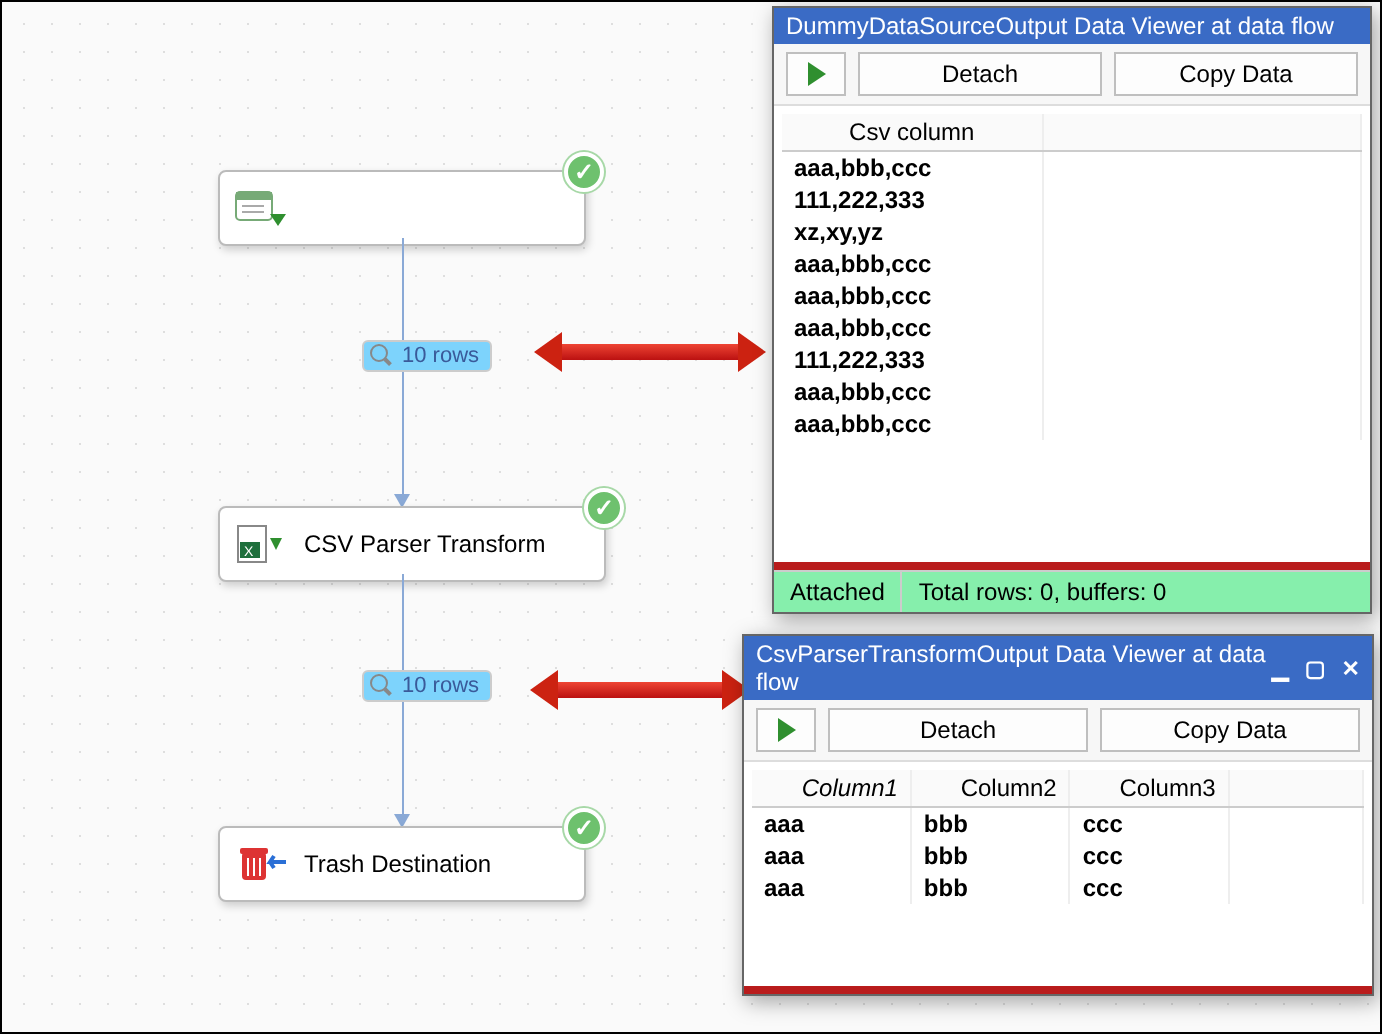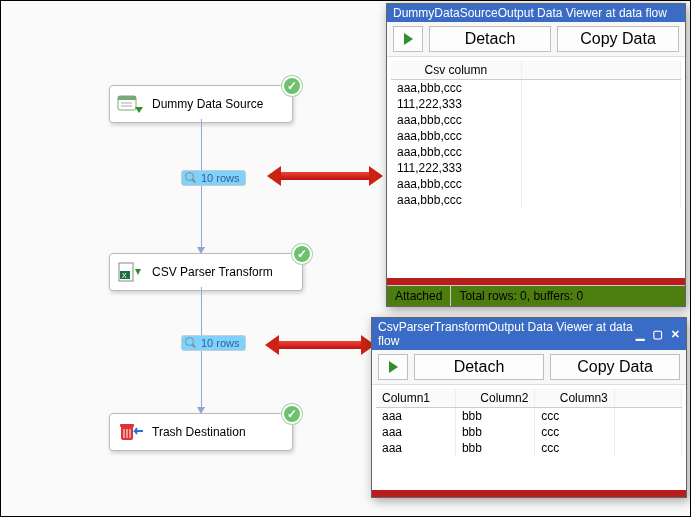--- a/index.html
+++ b/index.html
@@ -112,65 +112,65 @@
     display:flex; gap:6px; padding:4px 6px;
     border-bottom:1px solid #ddd;
     background:#f7f7f7;
   }
   .tool-btn {
     flex:1;
     border:1px solid #bfbfbf;
     background: #fdfdfd;
     padding: 3px 0;
     text-align:center;
-    font-size:16px;
+    font-size:12px;
   }
   .play-btn {
     flex: 0 0 30px;
     border:1px solid #bfbfbf;
     background:#fdfdfd;
     display:flex; align-items:center; justify-content:center;
   }
   .play-tri {
     width:0;height:0;
     border-top:6px solid transparent;
     border-bottom:6px solid transparent;
     border-left:9px solid #2f8f2f;
   }
   .grid-wrap {
     flex:1;
     padding: 4px;
     overflow:hidden;
-    border-bottom: 7px solid #b91c1c;
+    border-bottom: 4px solid #b91c1c;
   }
   table.grid {
     width:100%;
     border-collapse:collapse;
     font-size:12px;
     table-layout: fixed;
   }
   table.grid th {
     font-weight: normal;
     border-bottom:1px solid #ccc;
     border-right:1px solid #eee;
     padding: 2px 6px;
     text-align:left;
     background:#fafafa;
     white-space:nowrap; overflow:hidden;
   }
   table.grid td {
     border-right:1px solid #eee;
     padding: 1px 6px;
-    white-space:nowrap; overflow:hidden;
+    white-space:nowrap; overflow:hidden;font-weight:bold;
   }
   .statusbar {
     display:flex;
     font-size:12px;
     border-top:1px solid #ccc;
-    background:#4d7c0f;
+    background:#86efac;
   }
   .statusbar > div {
     padding:3px 8px;
     border-right:1px solid #ccc;
   }
   .statusbar > div:last-child { border-right:none; flex:1; }
 
   
   svg { display:block; }
 </style>
@@ -183,21 +183,20 @@
   <div class="node" style="left:108px; top:84px; width:184px;">
     <span class="icon-slot">
       <svg width="26" height="22">
           <rect x="1" y="3" width="18" height="14" rx="2" fill="#fff" stroke="#7a7"></rect>
           <rect x="1" y="3" width="18" height="4" fill="#7a7"></rect>
           <line x1="4" y1="10" x2="15" y2="10" stroke="#aaa"></line>
           <line x1="4" y1="13" x2="15" y2="13" stroke="#aaa"></line>
           <path d="M18 14 L26 14 L22 20 Z" fill="#2f8f2f"></path>
         </svg>
     </span>
-    <span>Dummy Data Source</span>
     <div class="badge">✓</div>
   </div>
 
   <div class="arrow-line" style="left:200px; top:118px; height:130px;"></div>
   <div class="arrow-head" style="left:196px; top:246px;"></div>
   <div class="row-label" style="left:180px; top:169px;">
     <span class="mag"></span>
     <span>10 rows</span>
   </div>
 
@@ -261,20 +260,24 @@
         <tbody>
           <tr>
               <td>aaa,bbb,ccc</td>
               <td></td>
             </tr>
           <tr>
               <td>111,222,333</td>
               <td></td>
             </tr>
           <tr>
+              <td>xz,xy,yz</td>
+              <td></td>
+            </tr>
+          <tr>
               <td>aaa,bbb,ccc</td>
               <td></td>
             </tr>
           <tr>
               <td>aaa,bbb,ccc</td>
               <td></td>
             </tr>
           <tr>
               <td>aaa,bbb,ccc</td>
               <td></td>
@@ -313,21 +316,21 @@
       <div class="play-btn">
           <div class="play-tri"></div>
         </div>
       <div class="tool-btn">Detach</div>
       <div class="tool-btn">Copy Data</div>
     </div>
     <div class="grid-wrap">
       <table class="grid">
         <thead>
             <tr>
-          <th style="text-align:left;">Column1</th>
+          <th style="text-align:right;font-style:italic;">Column1</th>
           <th style="text-align:right;">Column2</th>
           <th style="text-align:right;">Column3</th>
           <th style="width:22%"></th>
         </tr>
           </thead>
         <tbody>
           <tr>
               <td>aaa</td>
               <td>bbb</td>
               <td>ccc</td>

